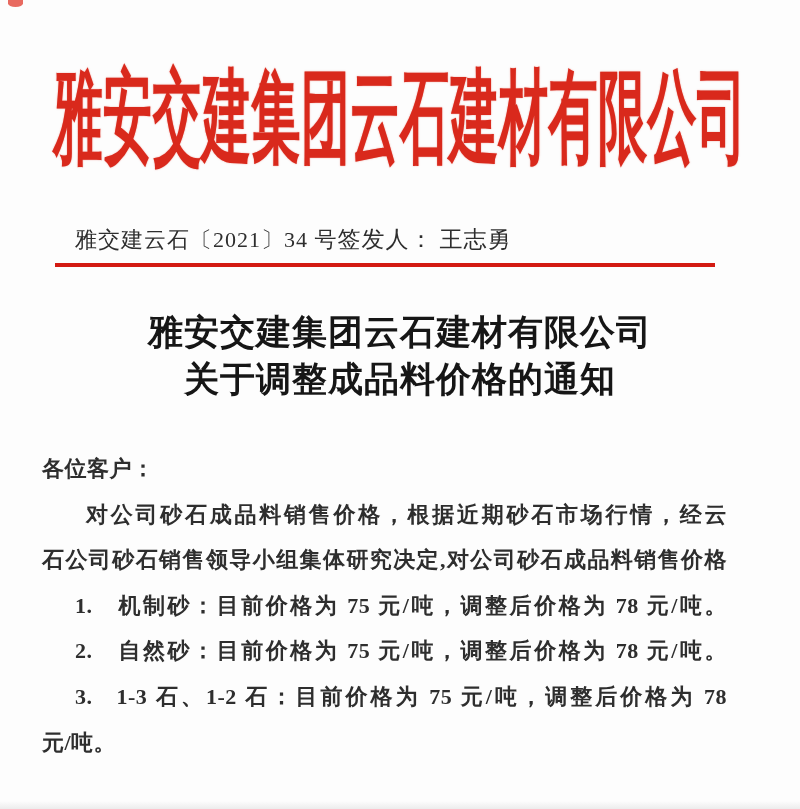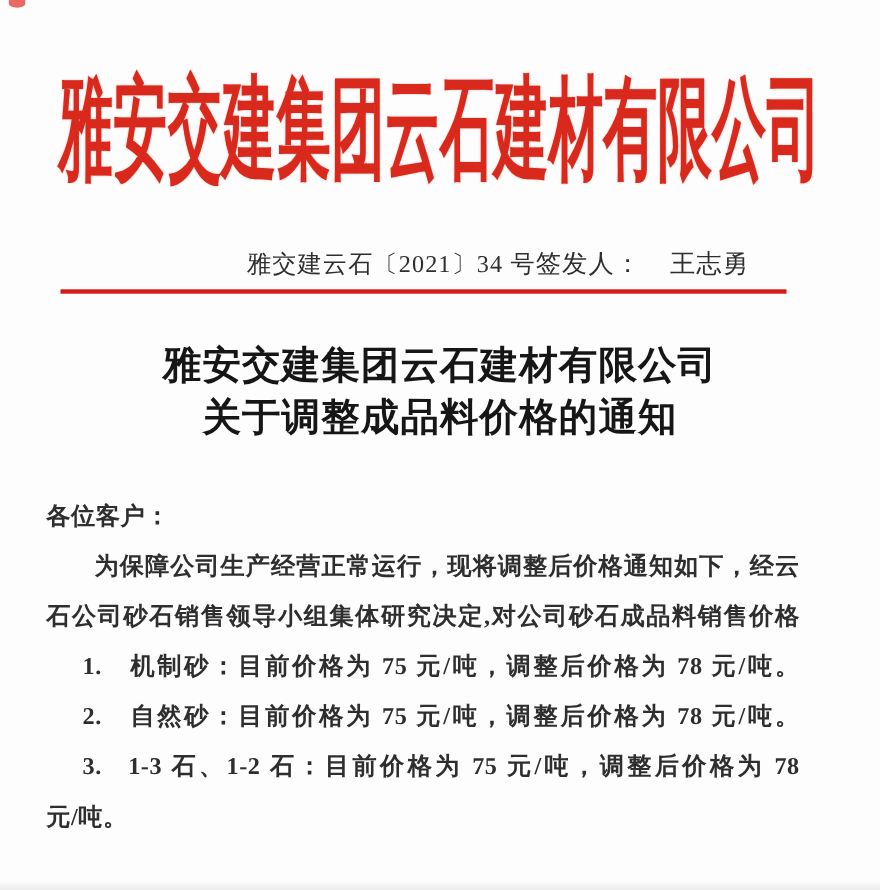--- a/index.html
+++ b/index.html
@@ -25,26 +25,26 @@
   
   .company-title{
     position:absolute;top:50px;left:0;width:100%;
     text-align:center;white-space:nowrap;
     font-size:49px;font-weight:bold;color:var(--red);
     letter-spacing:0.5px;
     transform:scaleY(2.08);transform-origin:top center;
     text-shadow:0 0 1px rgba(217,41,28,.55);
   }
   .meta-row{
-    position:absolute;top:224px;left:75px;right:119px;
-    display:flex;justify-content:flex-end;align-items:baseline;
+    position:absolute;top:224px;left:75px;right:92px;
+    display:flex;justify-content:flex-start;align-items:baseline;
     font-size:22px;color:var(--ink);letter-spacing:1px;
   }
   .issuer{font-size:23px;}
-  .issuer .name{margin-left:26px;}
+  .issuer .name{margin-left:6px;}
   .red-rule{
     position:absolute;top:263px;left:55px;width:660px;height:4px;
     background:var(--rule-red);
   }
   .doc-title{
     position:absolute;top:309px;left:0;width:100%;
     text-align:center;font-size:35px;font-weight:bold;
     color:var(--title-ink);line-height:47px;letter-spacing:1px;
   }
   .body-text{
@@ -81,21 +81,21 @@
   <div class="red-rule"></div>
 
   <div class="doc-title">
     <div>雅安交建集团云石建材有限公司</div>
     <div>关于调整成品料价格的通知</div>
   </div>
 
   <div class="body-text">
     <div class="line">各位客户：</div>
 
-    <div class="line fill first-indent">为保障公司生产经营正常运行，现将调整后价格通知如下，经云</div>
+    <div class="line fill first-indent">对公司砂石成品料销售价格，根据近期砂石市场行情，经云</div>
     <div class="line fill">石公司砂石销售领导小组集体研究决定,对公司砂石成品料销售价格</div>
 
     <div class="line fill item">
       <span class="num">1.</span><span>机制砂：目前价格为 75 元/吨，调整后价格为 78 元/吨。</span>
     </div>
 
     <div class="line fill item">
       <span class="num">2.</span><span>自然砂：目前价格为 75 元/吨，调整后价格为 78 元/吨。</span>
     </div>
 

